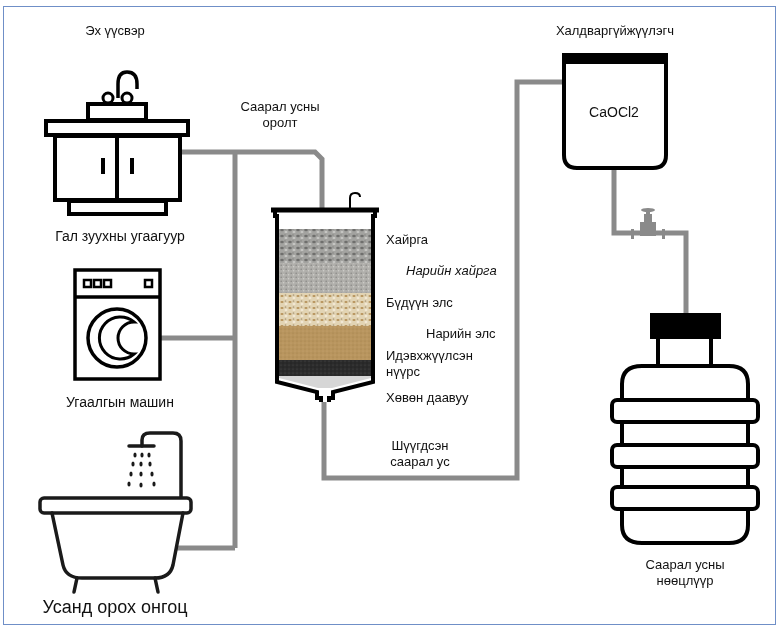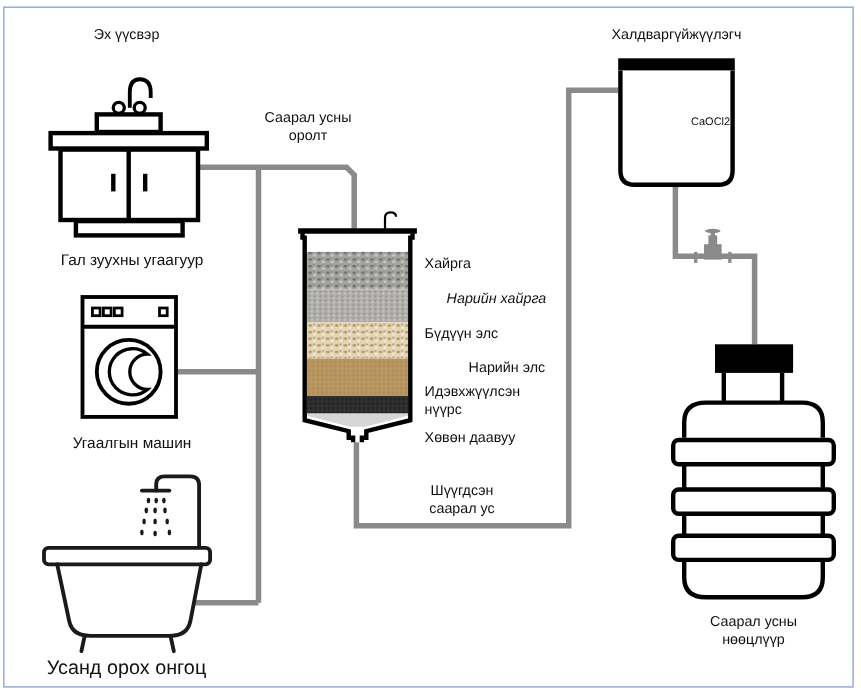--- a/index.html
+++ b/index.html
@@ -173,16 +173,16 @@
 <div class="layer-lbl" style="left:386px; top:295px;">Бүдүүн элс</div>
 <div class="layer-lbl" style="left:386px; top:326px;margin-left:40px;">Нарийн элс</div>
 <div class="layer-lbl" style="left:386px; top:348px;">Идэвхжүүлсэн</div>
 <div class="layer-lbl" style="left:386px; top:364px;">нүүрс</div>
 <div class="layer-lbl" style="left:386px; top:390px;">Хөвөн даавуу</div>
 
 <div class="lbl bold" style="left:370px; top:438px; width:100px;">Шүүгдсэн</div>
 <div class="lbl bold" style="left:370px; top:454px; width:100px;">саарал ус</div>
 
 <div class="lbl bold" style="left:530px; top:23px; width:170px;">Халдваргүйжүүлэгч</div>
-<div class="lbl center" style="left:596px; top:104px; width:100px; font-size:10px;">CaOCl2</div>
+<div class="lbl center" style="left:564px; top:104px; width:100px; font-size:14px;">CaOCl2</div>
 
 <div class="lbl bold" style="left:625px; top:557px; width:120px;">Саарал усны</div>
 <div class="lbl bold" style="left:625px; top:573px; width:120px;">нөөцлүүр</div>
 
 </body></html>

